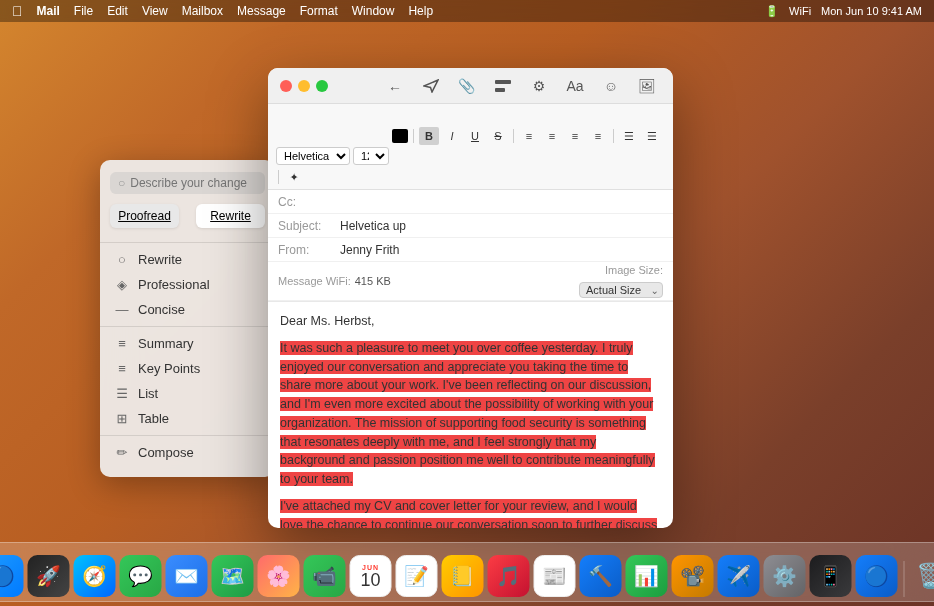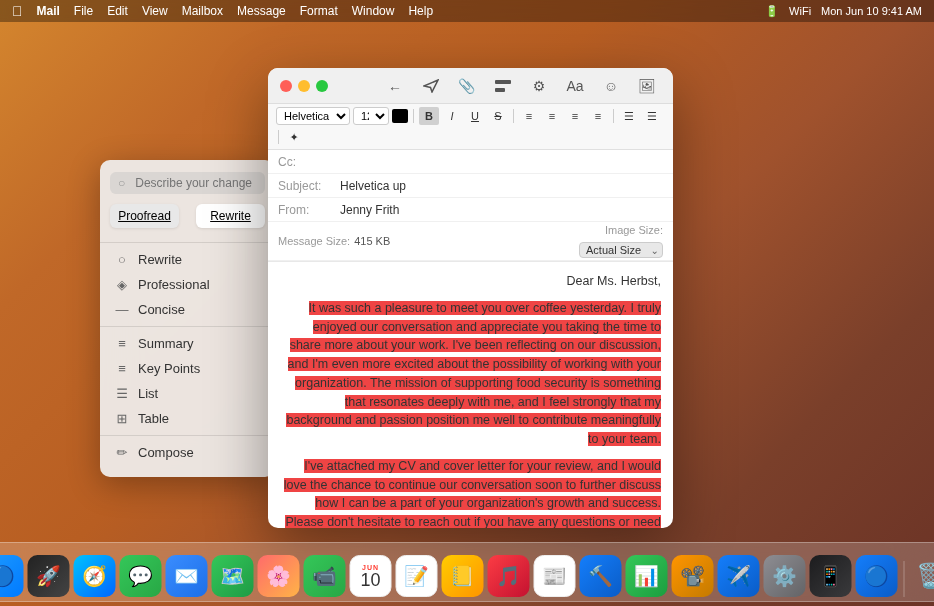--- a/index.html
+++ b/index.html
@@ -94,21 +94,20 @@
       color: #999;
       font-size: 12px;
     }
     .sidebar-search input {
       border: none;
       background: transparent;
       outline: none;
       font-size: 12px;
       color: #999;
       width: 100%;
-      text-align: center;
     }
     .sidebar-buttons {
       display: flex;
       gap: 17px;
       padding: 0 10px 10px;
       text-decoration: underline;
     }
     .sidebar-btn {
       flex: 1;
       background: white;
@@ -220,20 +219,21 @@
       flex-shrink: 0;
       flex-wrap: wrap;
     }
     .format-select {
       font-size: 11px;
       border: 1px solid #ccc;
       border-radius: 3px;
       padding: 1px 3px;
       background: white;
       cursor: pointer;
+      margin-top: 40px;
     }
     .format-btn {
       width: 20px;
       height: 18px;
       display: flex;
       align-items: center;
       justify-content: center;
       font-size: 11px;
       cursor: pointer;
       border-radius: 2px;
@@ -347,21 +347,20 @@
     }
 
     
     .email-body {
       flex: 1;
       overflow-y: auto;
       padding: 10px 12px;
       font-size: 12.5px;
       color: #333;
       line-height: 1.5;
-      text-align: right;
     }
     .email-greeting {
       margin-bottom: 8px;
     }
     .email-paragraph {
       margin-bottom: 8px;
     }
     .email-highlight {
       background: #ef4444;
     }
@@ -510,21 +509,21 @@
     </div>
     <div class="email-header-row">
       <span class="email-header-label">Subject:</span>
       <span class="email-header-value">Helvetica up</span>
     </div>
     <div class="email-header-row">
       <span class="email-header-label">From:</span>
       <span class="email-header-value">Jenny Frith</span>
     </div>
     <div class="message-size-row">
-      <span class="message-size-label">Message Size:</span>
+      <span class="message-size-label">Message WiFi:</span>
       <span class="message-size-value">415 KB</span>
       <div class="image-size-section">
         <span class="image-size-label">Image Size:</span>
         <div class="image-size-wrapper">
           <select class="image-size-select">
             <option>Actual Size</option>
           </select>
         </div>
       </div>
     </div>

